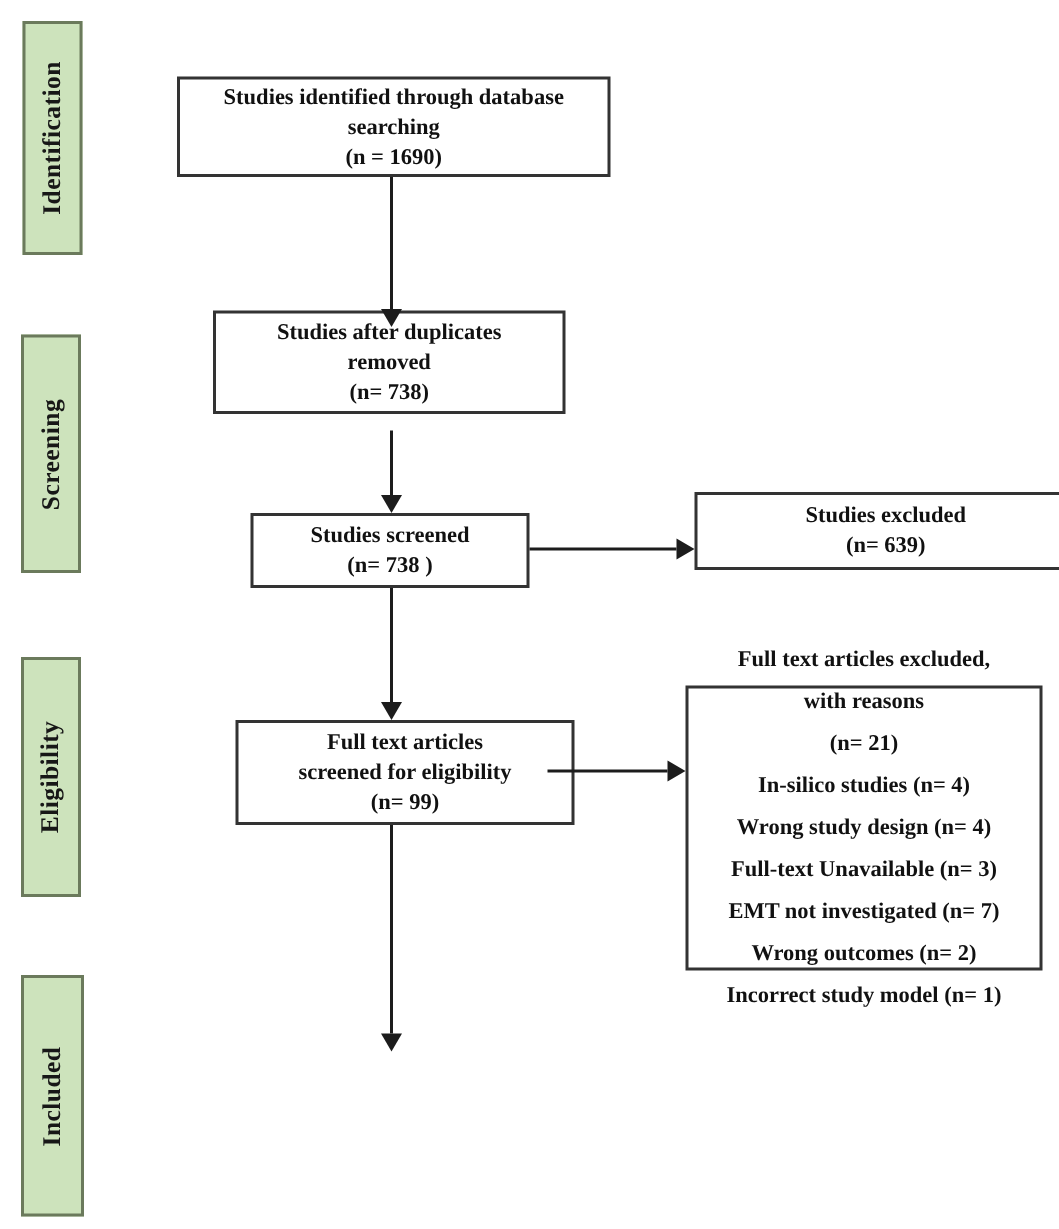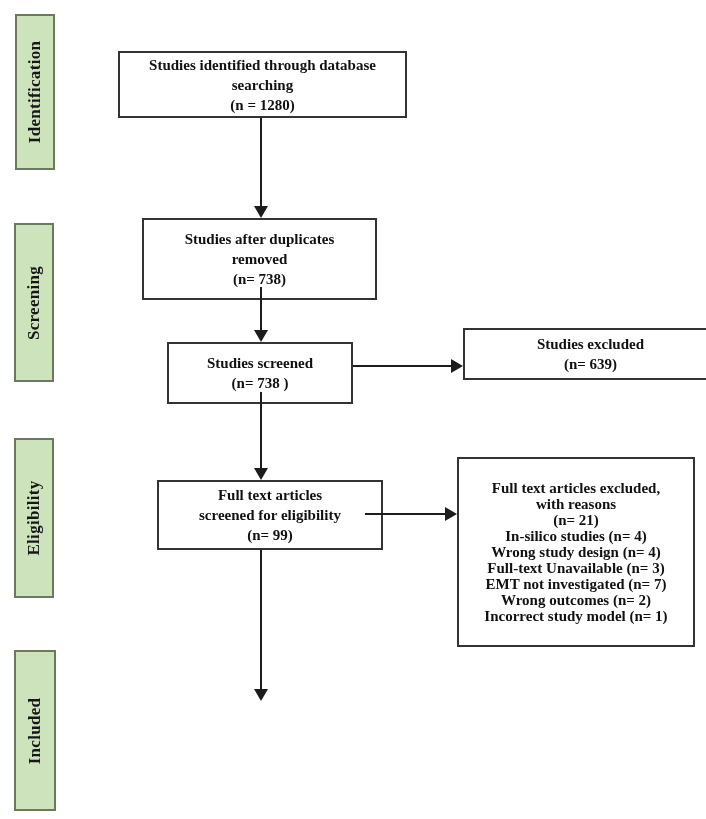--- a/index.html
+++ b/index.html
@@ -17,21 +17,21 @@
   }
   .fbox {
     position:absolute; background:#ffffff; border:2px solid #333333;
     box-sizing:border-box; display:flex; align-items:center; justify-content:center;
     text-align:center;
   }
   .fbox .box-text {
     white-space:pre-line; font-weight:bold; font-size:15px; line-height:20px; color:#111111;
     padding:0 4px;
   }
-  .fbox.reasons .box-text { line-height:16px; }
+  .fbox.reasons .box-text { line-height:28px; }
   .vline { position:absolute; width:2px; background:#1c1c1c; }
   .hline { position:absolute; height:2px; background:#1c1c1c; }
   .head-down {
     position:absolute; width:0; height:0;
     border-left:7px solid transparent; border-right:7px solid transparent;
     border-top:12px solid #1c1c1c;
   }
   .head-right {
     position:absolute; width:0; height:0;
     border-top:7px solid transparent; border-bottom:7px solid transparent;
@@ -52,30 +52,30 @@
   <div class="stage" style="left:14px; top:438px; width:40px; height:160px">
     <span class="stage-text">Eligibility</span>
   </div>
   <div class="stage" style="left:14px; top:650px; width:42px; height:161px">
     <span class="stage-text">Included</span>
   </div>
 
   <div class="fbox" style="left:118px; top:51px; width:289px; height:67px">
     <span class="box-text">Studies identified through database
 searching
-(n = 1280)</span>
+(n = 1690)</span>
   </div>
 
-  <div class="fbox" style="left:142px; top:218px; width:235px; height:82px">
+  <div class="fbox" style="left:142px; top:207px; width:235px; height:69px">
     <span class="box-text">Studies after duplicates
 removed
 (n= 738)</span>
   </div>
 
-  <div class="fbox" style="left:167px; top:342px; width:186px; height:62px">
+  <div class="fbox" style="left:167px; top:342px; width:186px; height:50px">
     <span class="box-text">Studies screened
 (n= 738 )</span>
   </div>
 
   <div class="fbox" style="left:463px; top:328px; width:255px; height:52px">
     <span class="box-text">Studies excluded
 (n= 639)</span>
   </div>
 
   <div class="fbox" style="left:157px; top:480px; width:226px; height:70px">

